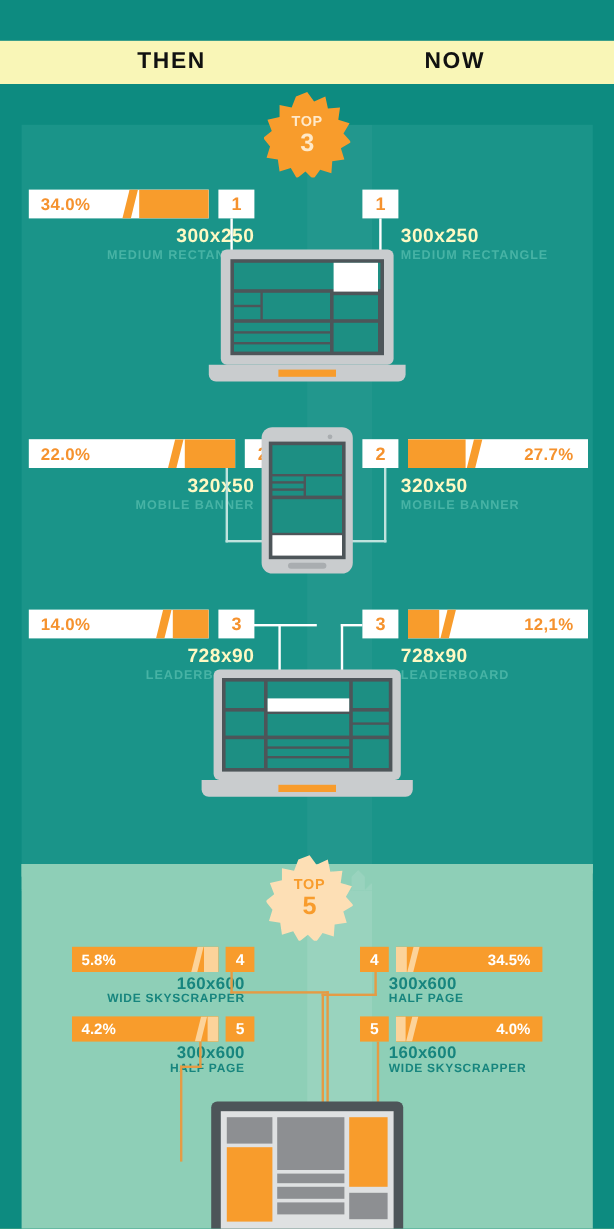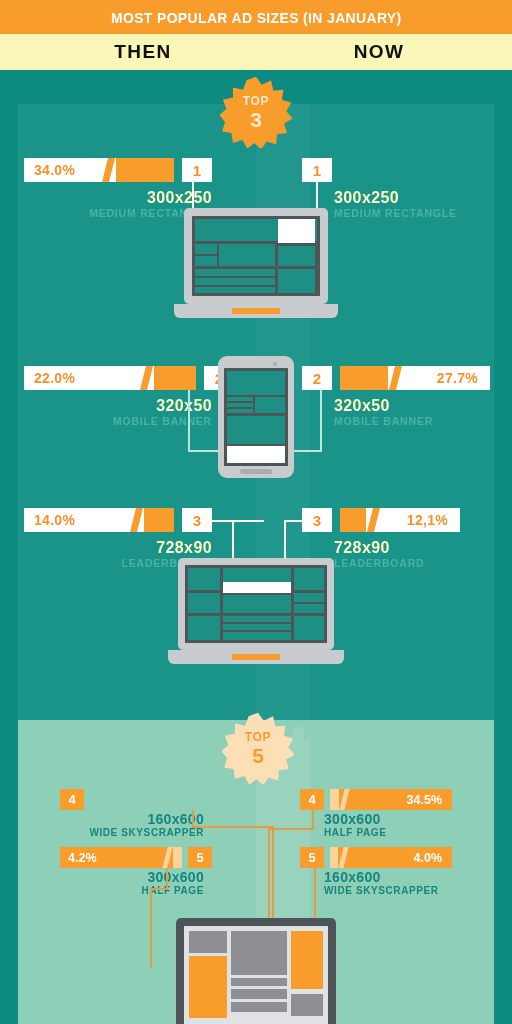--- a/index.html
+++ b/index.html
@@ -143,23 +143,20 @@
   .badge-top5 .t1,.badge-top5 .t2{ color:#f89c2c; }
 
   
   .device{ position:absolute; }
 </style>
 </head>
 <body>
 
 <div id="page">
 
-  <div class="title-bar">
-    <div class="title">MOST POPULAR AD SIZES (IN JANUARY)</div>
-  </div>
   <div class="subhead">
     <div class="then">THEN</div>
     <div class="now">NOW</div>
   </div>
 
   <div class="panel-top">
     <div class="inner">
       <div class="center-strip"></div>
     </div>
   </div>
@@ -267,21 +264,21 @@
       <div class="pct">14.0%</div>
     </div>
     <div class="rank">3</div>
   </div>
   <div class="labels r-align" style="left:24px; top:540px; width:188px;">
     <div class="size">728x90</div>
     <div class="name">LEADERBOARD</div>
   </div>
   <div class="bar-wrap right" style="left:302px; top:508px;">
     <div class="rank">3</div>
-    <div class="bar" style="width:120px;">
+    <div class="bar" style="width:150px;">
       <div class="fill" style="width:26px;"></div>
       <div class="slash" style="left:30px; transform:skewX(-14deg);"></div>
       <div class="pct">12,1%</div>
     </div>
   </div>
   <div class="labels" style="left:334px; top:540px; width:180px;">
     <div class="size">728x90</div>
     <div class="name">LEADERBOARD</div>
   </div>
   <div style="position:absolute;left:204px;top:520px;width:60px;height:2px;background:#fff;"></div>
@@ -320,20 +317,25 @@
     <svg class="star" viewBox="0 0 100 100">
       <polygon points="50,1 58,12 71,6 74,20 88,19 86,33 99,37 92,49 101,59 89,66 93,79 79,81 78,95 65,91 57,102 48,93 38,101 31,89 18,93 16,79 3,77 7,64 -1,54 9,46 4,33 18,30 18,16 32,19 37,6" fill="#fddfb5"></polygon>
     </svg>
     <div class="txt">
       <div class="t1">TOP</div>
       <div class="t2">5</div>
     </div>
   </div>
 
   <div class="bar-wrap left" style="left:60px; top:789px;">
+    <div class="obar" style="width:122px;">
+      <div class="ofill" style="width:12px;"></div>
+      <div class="oslash" style="right:15px; transform:skewX(-14deg);"></div>
+      <div class="pct">5.8%</div>
+    </div>
     <div class="orank">4</div>
   </div>
   <div class="blabels r-align" style="left:40px; top:812px; width:164px;">
     <div class="size">160x600</div>
     <div class="name">WIDE SKYSCRAPPER</div>
   </div>
   <div class="bar-wrap right" style="left:300px; top:789px;">
     <div class="orank">4</div>
     <div class="obar" style="width:122px;">
       <div class="ofill" style="width:9px;"></div>

